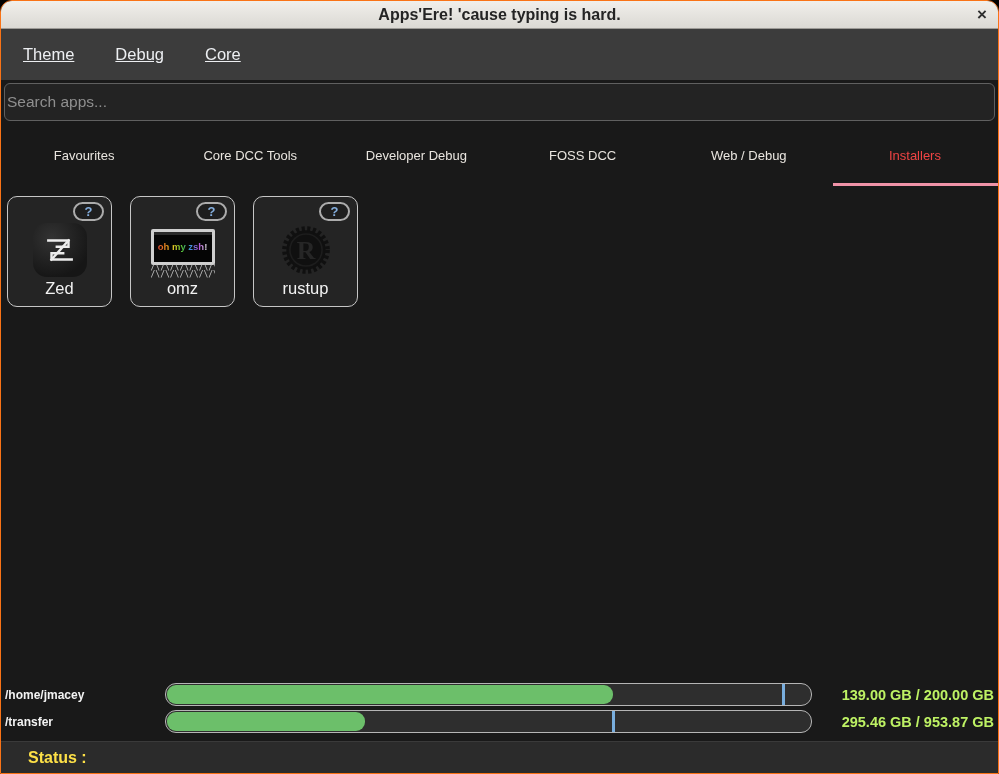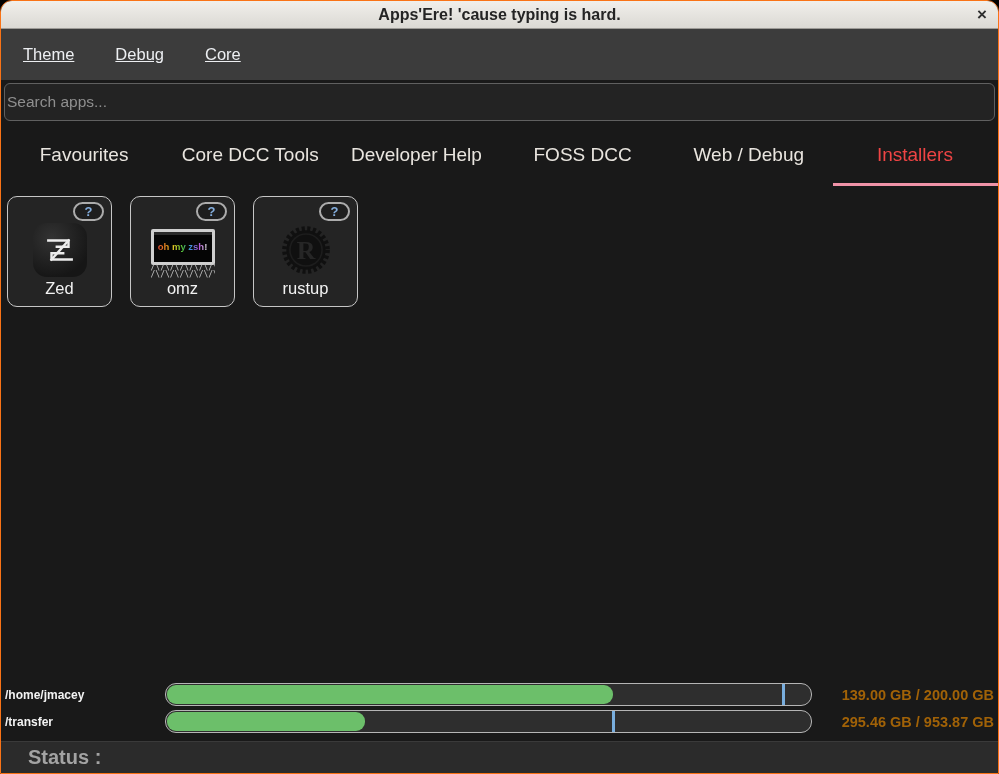--- a/index.html
+++ b/index.html
@@ -52,21 +52,21 @@
     padding: 0 2px;
     font-family: "Liberation Sans", sans-serif;
     outline: none;
   }
   .searchrow input::placeholder { color: #8f8f8f; }
 
   
   .tabs { height: 62px; flex: 0 0 62px; display: flex; background: #191919; }
   .tab {
     flex: 1; display: flex; align-items: center; justify-content: center;
-    position: relative; color: #e9e5df; font-size: 19px; cursor: default;
+    position: relative; color: #e9e5df; font-size: 13px; cursor: default;
   }
   .tab.active { color: #ef4444; }
   .tab.active::after {
     content: ""; position: absolute; left: 1px; right: 0; bottom: 0;
     height: 3px; background: #f093a8;
   }
 
   
   .grid { padding: 10px 0 0 6px; display: flex; gap: 18px; }
   .tile {
@@ -127,30 +127,30 @@
   .disk-label { width: 160px; font-weight: 700; font-size: 12px; color: #f3f3f3; }
   .disk-bar {
     flex: 1; height: 23px;
     border: 1px solid #b5b5b5; border-radius: 11px;
     background: #2e2e2e; position: relative; overflow: hidden;
   }
   .disk-fill { position: absolute; left: 1px; top: 1px; bottom: 1px;
     background: #6cbf6a; border-radius: 9px; }
   .disk-marker { position: absolute; top: 0; bottom: 0; width: 3px; background: #79aede; }
   .disk-value { width: 182px; text-align: right; font-weight: 700;
-    font-size: 14.5px; color: #a16207; padding-left: 12px; white-space: nowrap; }
+    font-size: 14.5px; color: #bef264; padding-left: 12px; white-space: nowrap; }
 
   
   .statusbar {
     margin-top: 4px;
     height: 32px; flex: 0 0 32px;
     background: #2b2b2b;
     border-top: 1px solid #3a3a3a;
     display: flex; align-items: center; padding-left: 27px;
-    color: #a3a3a3; font-size: 20px; font-weight: 600;
+    color: #fde047; font-size: 16px; font-weight: 600;
   }
 </style>
 </head>
 <body>
 
 <div class="window">
 
   <div class="titlebar">
     <span class="title">Apps'Ere! 'cause typing is hard.</span>
     <span class="close-btn">×</span>
@@ -167,21 +167,21 @@
   </div>
 
   <div class="tabs">
     <div class="tab">
       <span>Favourites</span>
     </div>
     <div class="tab">
       <span>Core DCC Tools</span>
     </div>
     <div class="tab">
-      <span>Developer Help</span>
+      <span>Developer Debug</span>
     </div>
     <div class="tab">
       <span>FOSS DCC</span>
     </div>
     <div class="tab">
       <span>Web / Debug</span>
     </div>
     <div class="tab active">
       <span>Installers</span>
     </div>

